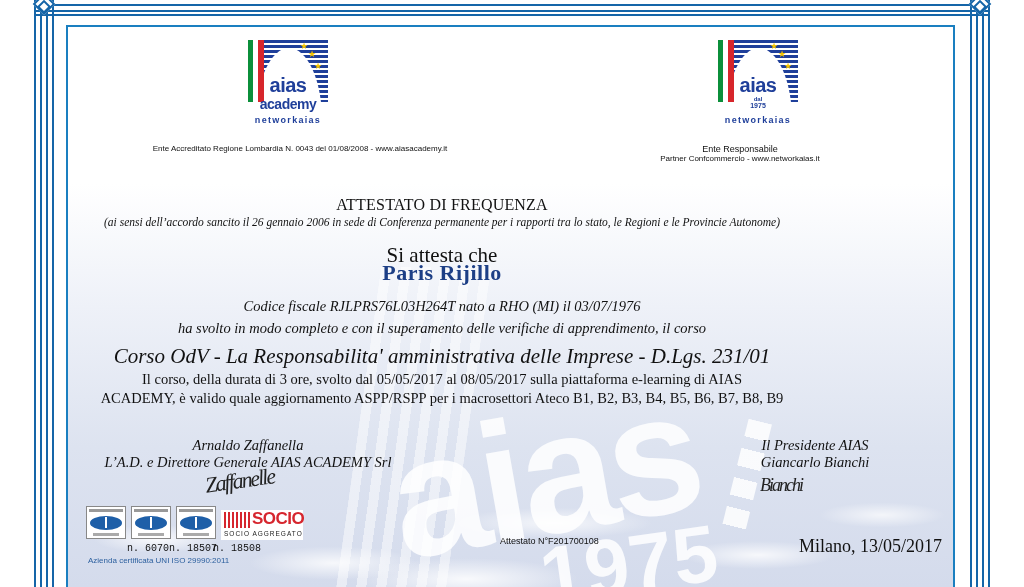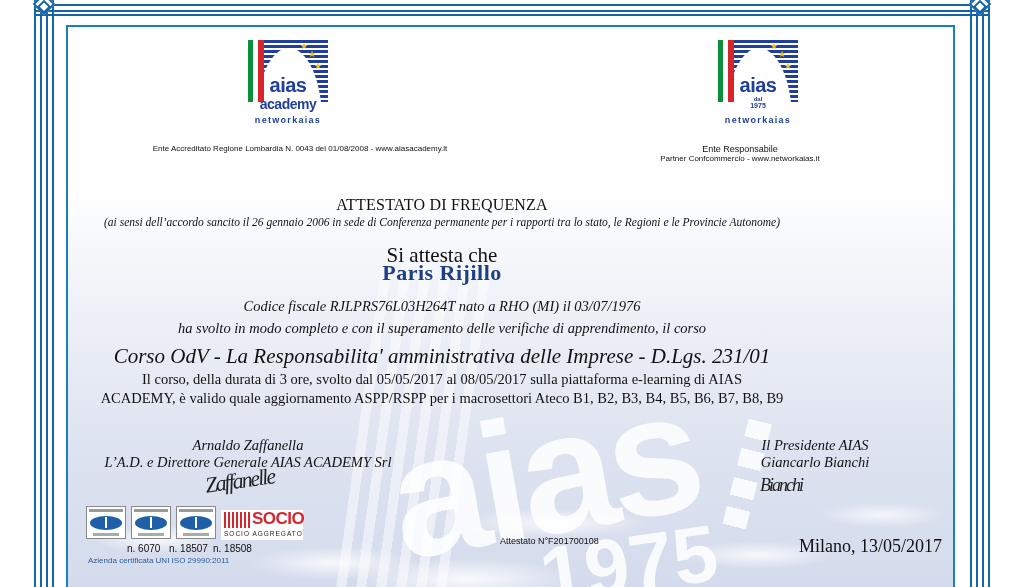--- a/index.html
+++ b/index.html
@@ -76,21 +76,21 @@
     color: #222; font-size: 22px; letter-spacing: -2px; }
 
   
   .cert-badge { position: absolute; top: 506px; width: 40px; height: 33px; background: #fff;
     border: 1px solid #888; }
   .cert-badge .oval { position: absolute; left: 3px; top: 9px; width: 32px; height: 14px; border-radius: 50%;
     background: #1e5fa8; }
   .cert-badge .oval::after { content: ""; position: absolute; left: 15px; top: 1px; width: 2px; height: 11px; background:#fff; }
   .cert-badge .ttl { position: absolute; left: 2px; top: 2px; right: 2px; height: 3px; background: #999; }
   .cert-badge .bot { position: absolute; left: 6px; bottom: 2px; right: 6px; height: 3px; background: #aaa; }
-  .cert-num { position: absolute; top: 543px; font-family: Liberation Sans, sans-serif; font-size: 10px; color: #111; padding-left: 36px; }
+  .cert-num { position: absolute; top: 543px; font-family: Liberation Mono, monospace; font-size: 10px; color: #111; padding-left: 36px; }
   .azienda { position: absolute; left: 88px; top: 556px; font-family: "Liberation Sans", sans-serif;
     font-size: 8px; color: #2b5f9e; }
   .asfor { position: absolute; left: 221px; top: 510px; width: 82px; height: 30px; background: #fff; }
   .asfor .mark { position: absolute; left: 3px; top: 2px; height: 16px; width: 28px;
     background: repeating-linear-gradient(90deg, #d6262e 0 2px, transparent 2px 4px); }
   .asfor .word { position: absolute; left: 31px; top: 0px; font-family: "Liberation Sans", sans-serif;
     font-size: 17px; font-weight: bold; color: #d6262e; letter-spacing: -0.5px; line-height: 18px; }
   .asfor .sub { position: absolute; left: 3px; top: 20px; font-family: "Liberation Sans", sans-serif;
     font-size: 6.5px; color: #222; letter-spacing: 1px; }
 

